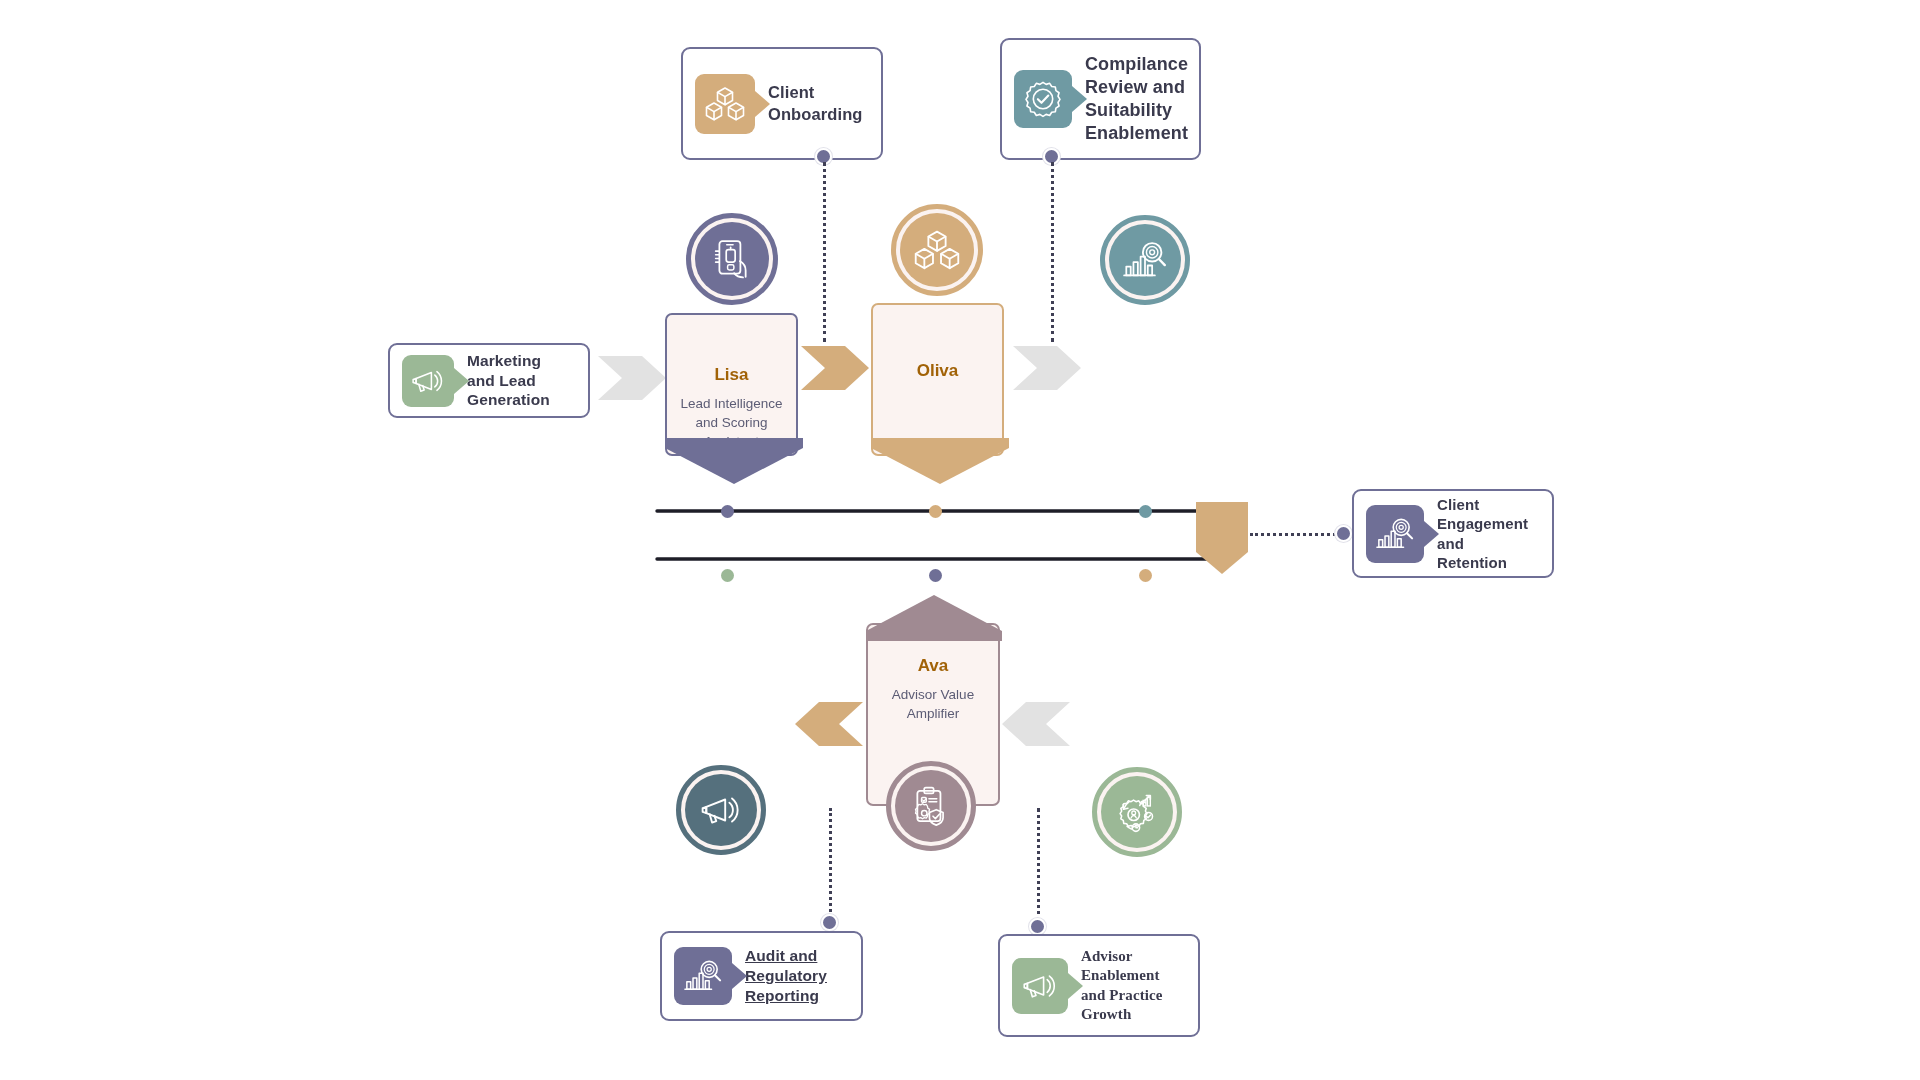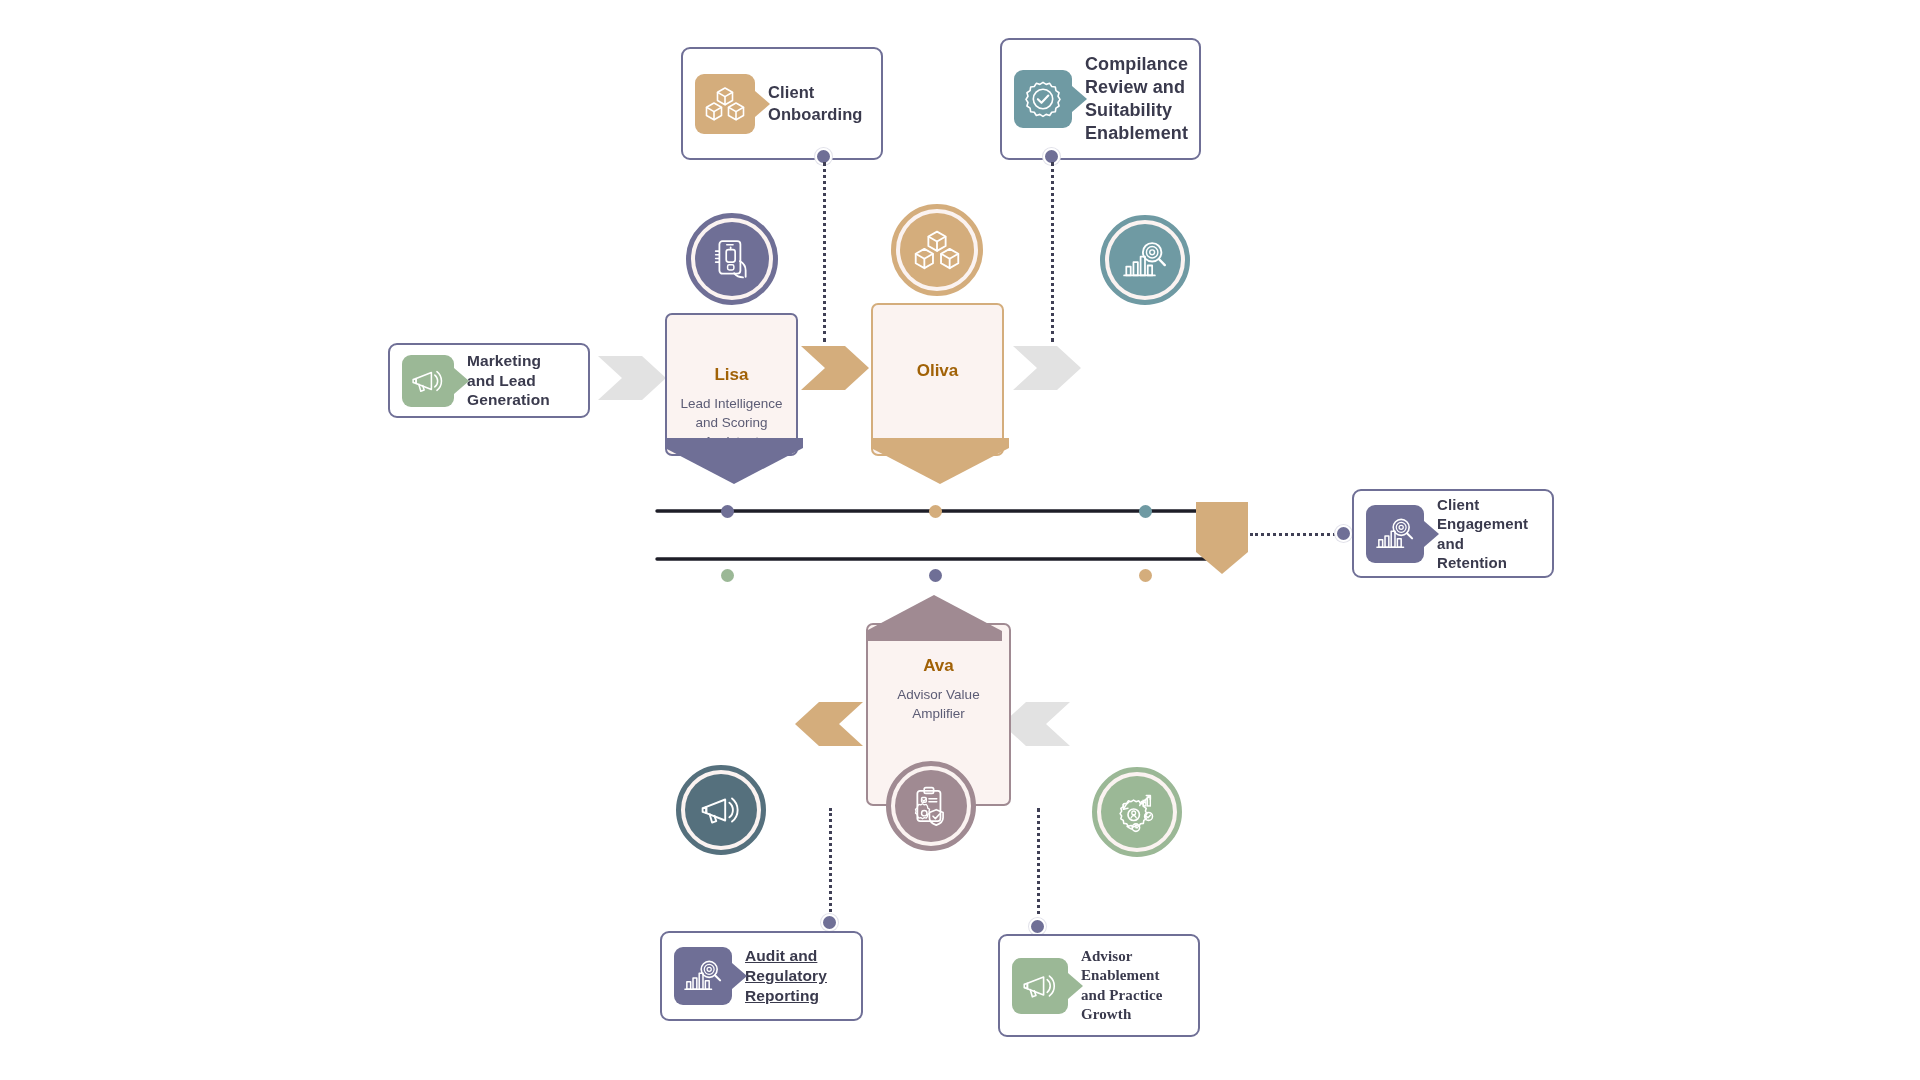--- a/index.html
+++ b/index.html
@@ -335,21 +335,21 @@
     <div class="ring" style="border-color:#55707d;"></div>
     <div class="core" style="width:72px;height:72px;background:#55707d;">
       <svg width="42" height="42" viewBox="0 0 40 40">
           <use href="#ic-megaphone"></use>
         </svg>
     </div>
   </div>
   <div class="dotline-v" style="left:829px;top:808px;height:110px;"></div>
   <div class="cdot" style="left:821px;top:914px;width:17px;height:17px;"></div>
 
-  <div class="acard" style="left:866px;top:623px;width:145px;height:183px;border-color:#a08a92;">
+  <div class="acard" style="left:866px;top:623px;width:134px;height:183px;border-color:#a08a92;">
     <svg class="head-up" viewBox="0 0 136 46" preserveAspectRatio="none">
       <path d="M68 0 L136 36 L136 46 L0 46 L0 36 Z" fill="#a08a92"></path>
     </svg>
     <div class="aname" style="margin-top:31px;">Ava</div>
     <div class="adesc" style="padding:0 6px;">
       <div>Advisor Value</div>
       <div>Amplifier</div>
     </div>
   </div>
   <div class="badge" style="left:886px;top:761px;width:90px;height:90px;">

